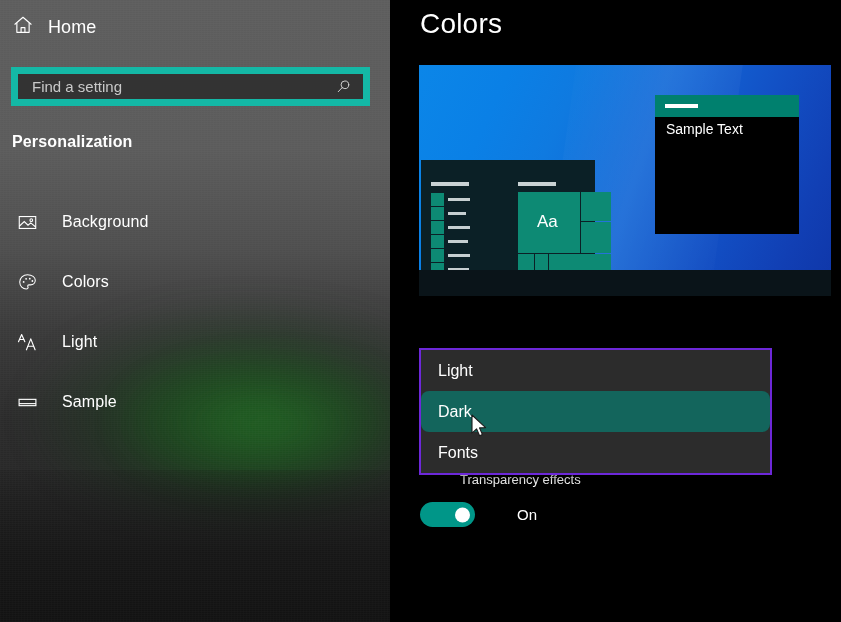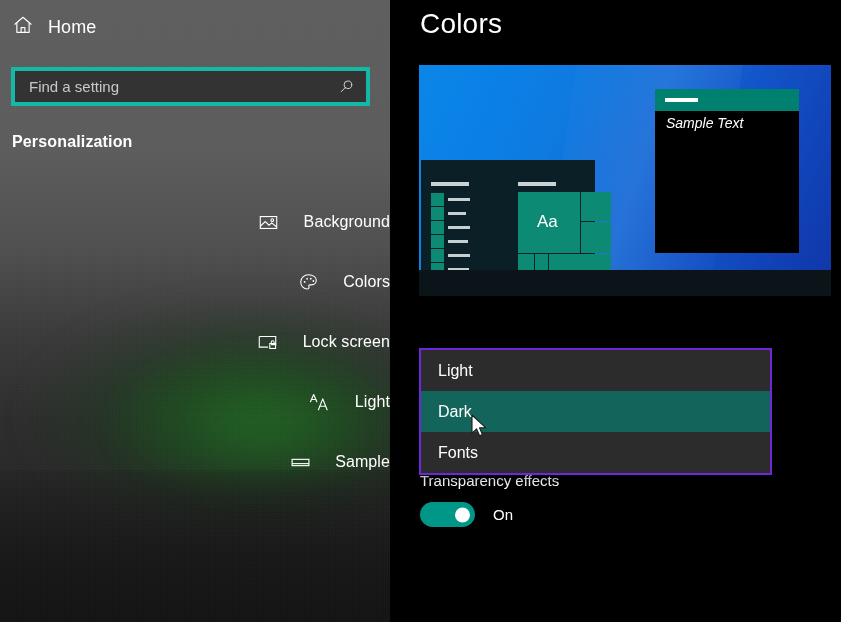--- a/index.html
+++ b/index.html
@@ -95,21 +95,21 @@
     font-weight: 400;
     letter-spacing: .1px;
   }
 
   
   #search-box {
     position: absolute;
     left: 11px; top: 67px;
     width: 359px; height: 39px;
     background: #333333;
-    border: 4px solid #14b8a6;
+    border: 7px solid #14b8a6;
     box-sizing: border-box;
     display: flex;
     align-items: center;
   }
   #search-input {
     flex: 1;
     background: transparent;
     border: none;
     outline: none;
     color: #e6e6e6;
@@ -136,24 +136,23 @@
   
   #nav-list {
     position: absolute;
     left: 0; top: 192px;
     width: 390px;
   }
   .nav-item {
     height: 60px;
     display: flex;
     align-items: center;
-    padding-left: 24px;
+    padding-left: 12px;
     box-sizing: border-box;
     cursor: default;
-    justify-content: flex-end;
   }
   .nav-item .ico {
     width: 30px; height: 30px;
     display: flex; align-items: center; justify-content: center;
     flex: 0 0 30px;
   }
   .nav-item .txt {
     margin-left: 20px;
     font-size: 16px;
     color: #ffffff;
@@ -239,24 +238,23 @@
   .pv-aa {
     position: absolute;
     color: #ffffff;
     font-size: 17px;
     font-weight: 400;
     font-family: "Liberation Sans", sans-serif;
   }
   
   .pv-window {
     position: absolute;
-    left: 236px; top: 24px;
-    width: 144px; height: 164px;
+    left: 236px; top: 30px;
+    width: 144px; height: 139px;
     background: #000000;
-    font-style: italic;
   }
   .pv-win-title {
     position: absolute;
     left: 0; top: 0;
     width: 100%; height: 22px;
     background: #00806e;
   }
   .pv-win-title .bar {
     position: absolute;
     left: 10px; top: 9px;
@@ -269,23 +267,24 @@
     color: #ffffff;
     font-size: 14px;
     font-weight: 400;
   }
 
   #transparency-block {
     position: absolute;
     left: 30px; top: 472px;
   }
   #transparency-label {
-    font-size: 15px;
+    font-size: 13px;
     color: #ffffff;
     white-space: nowrap;
+    margin-left: 40px;
   }
   #toggle-row {
     position: absolute;
     left: 0; top: 30px;
     display: flex;
     align-items: center;
     gap: 18px;
   }
   .switch {
     position: relative;
@@ -298,20 +297,21 @@
     position: absolute;
     right: 5px; top: 50%;
     transform: translateY(-50%);
     width: 15px; height: 15px;
     border-radius: 50%;
     background: #ffffff;
   }
   #toggle-state {
     font-size: 15px;
     color: #ffffff;
+    margin-left: 24px;
   }
 
   #accent-heading {
     position: absolute;
     left: 30px; top: 580px;
     font-size: 24px;
     color: #ffffff;
     font-weight: 300;
     letter-spacing: .2px;
   }
@@ -330,21 +330,21 @@
   .dd-item {
     height: 41px;
     display: flex;
     align-items: center;
     padding-left: 17px;
     font-size: 16px;
     color: #ffffff;
     cursor: default;
     box-sizing: border-box;
   }
-  .dd-item.selected { background: #13655c; }
+  .dd-item.selected { background: #13655c; border-radius: 8px; }
 
   
   #cursor {
     position: absolute;
     left: 471px; top: 414px;
     z-index: 60;
     pointer-events: none;
   }
 </style>
 </head>
@@ -403,31 +403,20 @@
               <path d="M12 3.1c-5 0-8.9 3.7-8.9 8.4 0 4.6 3.7 7.9 7.5 7.9 1.5 0 2.1-.8 2.1-1.6 0-.7-.5-1.1-.5-1.8 0-.8.6-1.3 1.5-1.3h1.8c3 0 5.4-2.2 5.4-5.2 0-3.6-3.6-6.4-8.9-6.4z"></path>
               <circle cx="7.6" cy="11.3" r="1.05" fill="#ffffff" stroke="none"></circle>
               <circle cx="10.4" cy="7.8" r="1.05" fill="#ffffff" stroke="none"></circle>
               <circle cx="14.6" cy="7.6" r="1.05" fill="#ffffff" stroke="none"></circle>
               <circle cx="17.6" cy="10.3" r="1.05" fill="#ffffff" stroke="none"></circle>
             </svg>
           </span>
           <span class="txt">Colors</span>
         </div>
 
-        <div class="nav-item">
-          <span class="ico">
-            <svg width="21" height="21" viewBox="0 0 24 24" fill="none" stroke="#ffffff" stroke-width="1.25">
-              <path d="M2.6 5.2h18.8v9.2h-5.3"></path>
-              <path d="M2.6 5.2v12.1h10.1"></path>
-              <rect x="14.6" y="13.2" width="6.6" height="5.6"></rect>
-              <path d="M16.3 13.2v-1.6a1.6 1.6 0 0 1 3.2 0v1.6"></path>
-            </svg>
-          </span>
-          <span class="txt">Lock screen</span>
-        </div>
 
 
         <div class="nav-item">
           <span class="ico">
             <svg width="23" height="23" viewBox="0 0 24 24" fill="none" stroke="#ffffff" stroke-width="1.2" stroke-linecap="round" stroke-linejoin="round">
               <path d="M2.6 11.2 5.9 3.7l3.3 7.5"></path>
               <path d="M3.7 8.9h4.4"></path>
               <path d="M10.9 19.6 15.4 8.2l4.5 11.4"></path>
               <path d="M12.5 15.9h5.8"></path>
             </svg>

